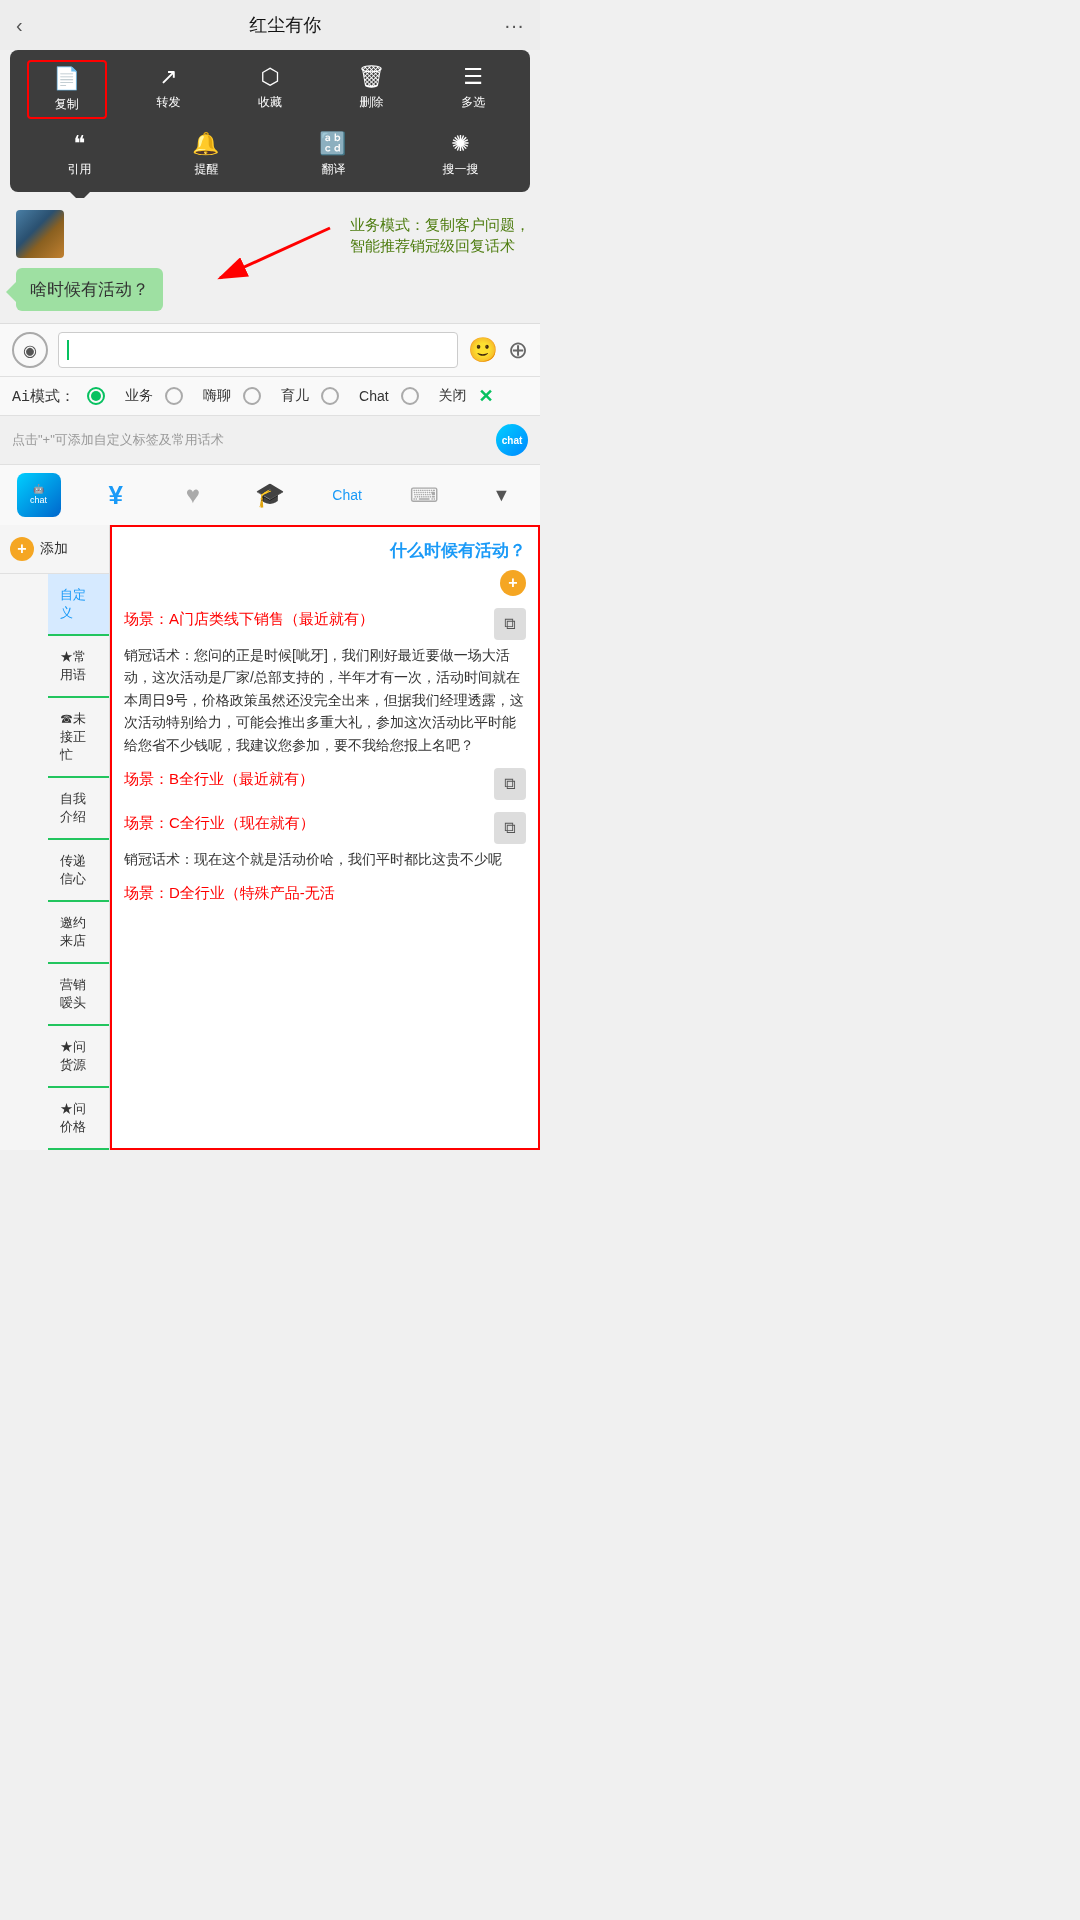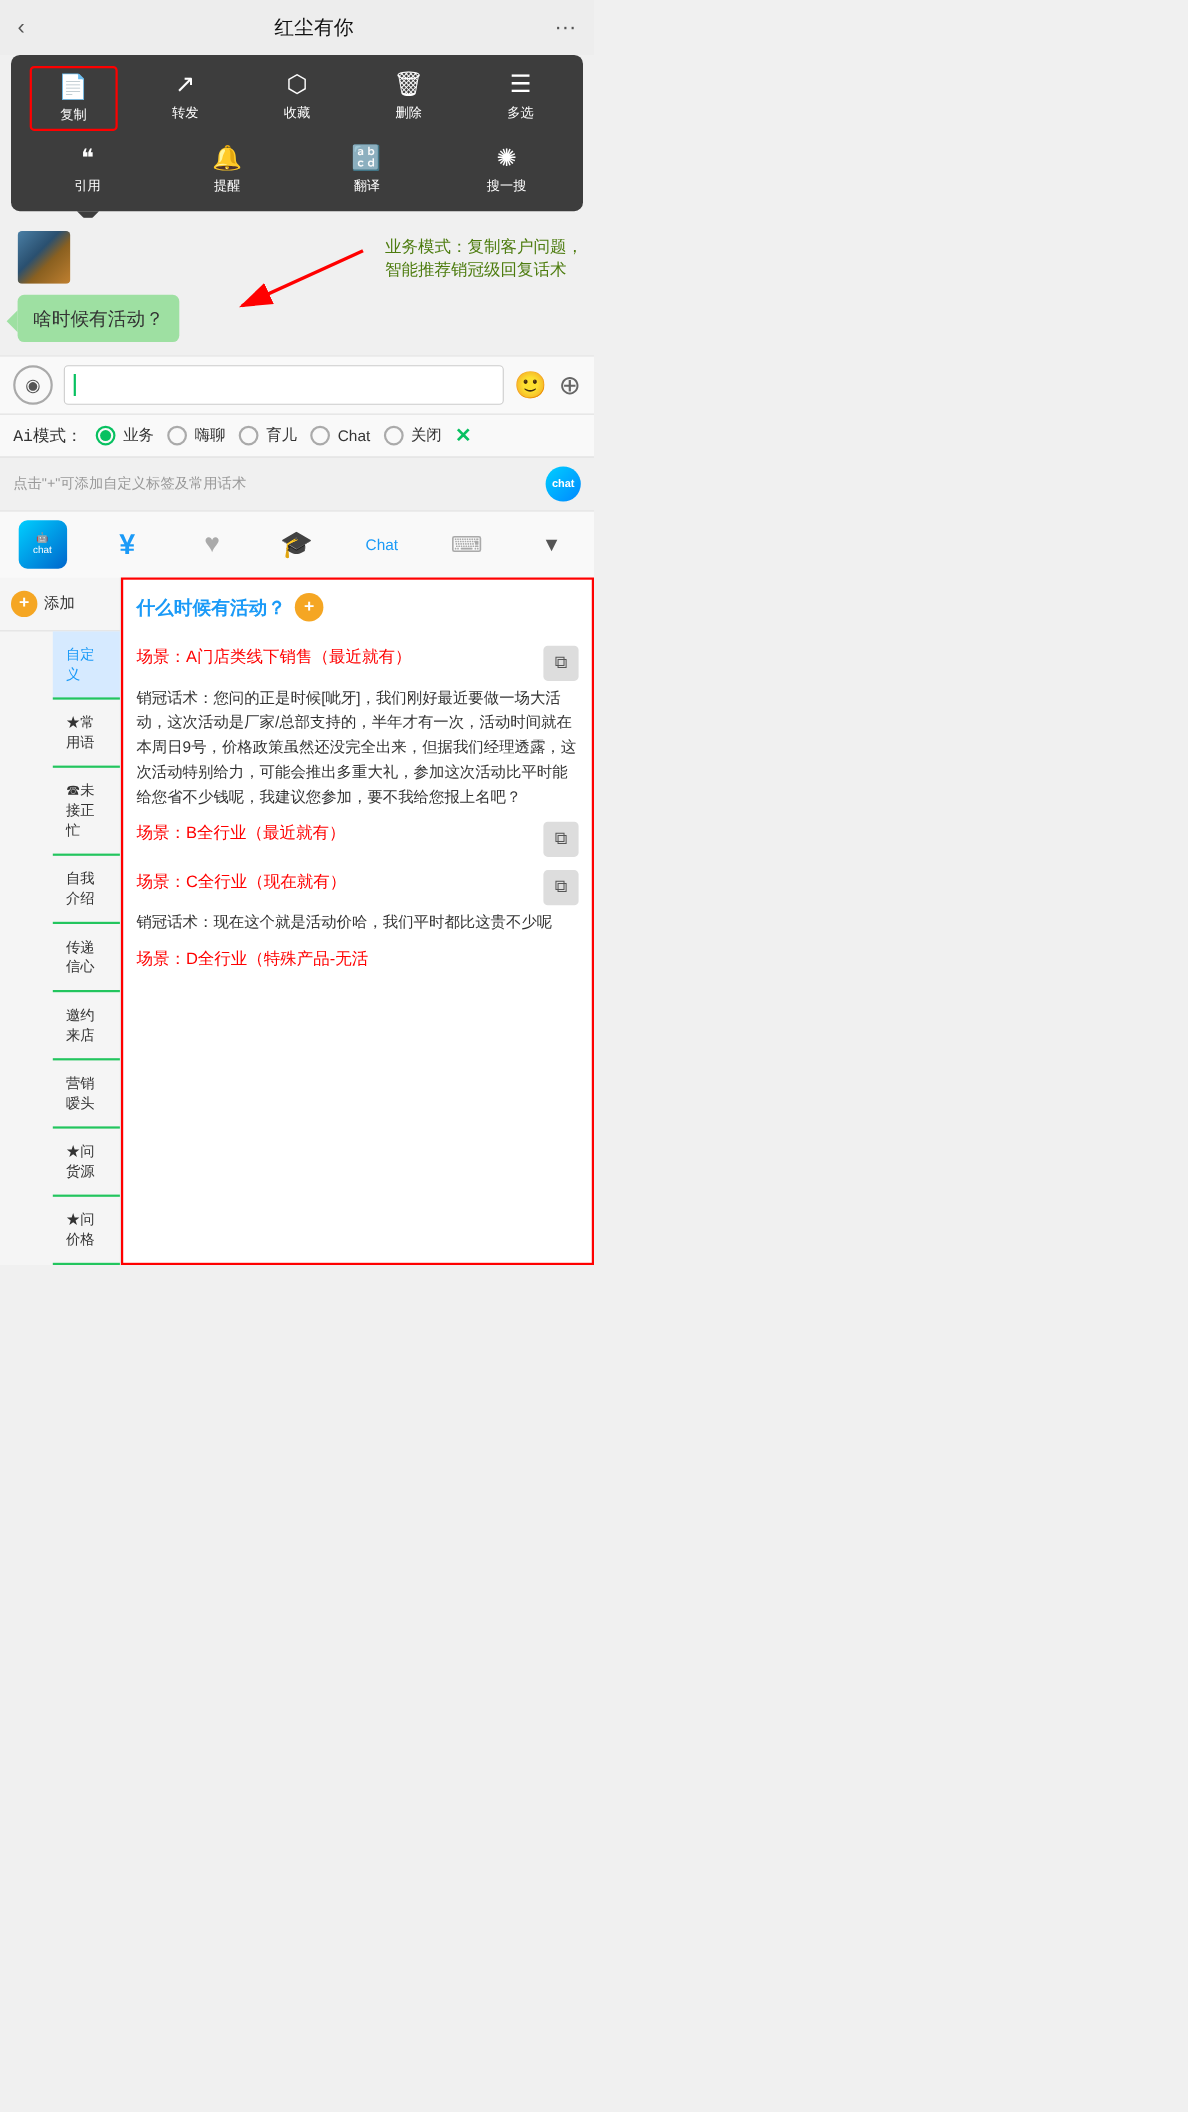--- a/index.html
+++ b/index.html
@@ -192,21 +192,21 @@
     }
     .ai-mode-label {
       font-size: 15px;
       color: #333;
       font-weight: 500;
       font-family: Liberation Mono, monospace;
     }
     .radio-option {
       display: flex;
       align-items: center;
-      gap: 7px;
+      gap: 20px;
       cursor: pointer;
     }
     .radio-circle {
       width: 18px;
       height: 18px;
       border-radius: 50%;
       border: 2px solid #aaa;
       display: flex;
       align-items: center;
       justify-content: center;
@@ -346,23 +346,24 @@
 
     
     .right-panel {
       flex: 1;
       border: 2px solid red;
       overflow-y: auto;
       padding: 12px;
     }
     .question-header {
       display: flex;
-      align-items: center;
+      align-items: flex-end;
       gap: 8px;
-      margin-bottom: 22px;
+      margin-bottom: 12px;
+      flex-direction: column;
     }
     .question-text {
       font-size: 17px;
       font-weight: bold;
       color: #1a9af7;
     }
     .plus-yellow {
       width: 26px;
       height: 26px;
       border-radius: 50%;

